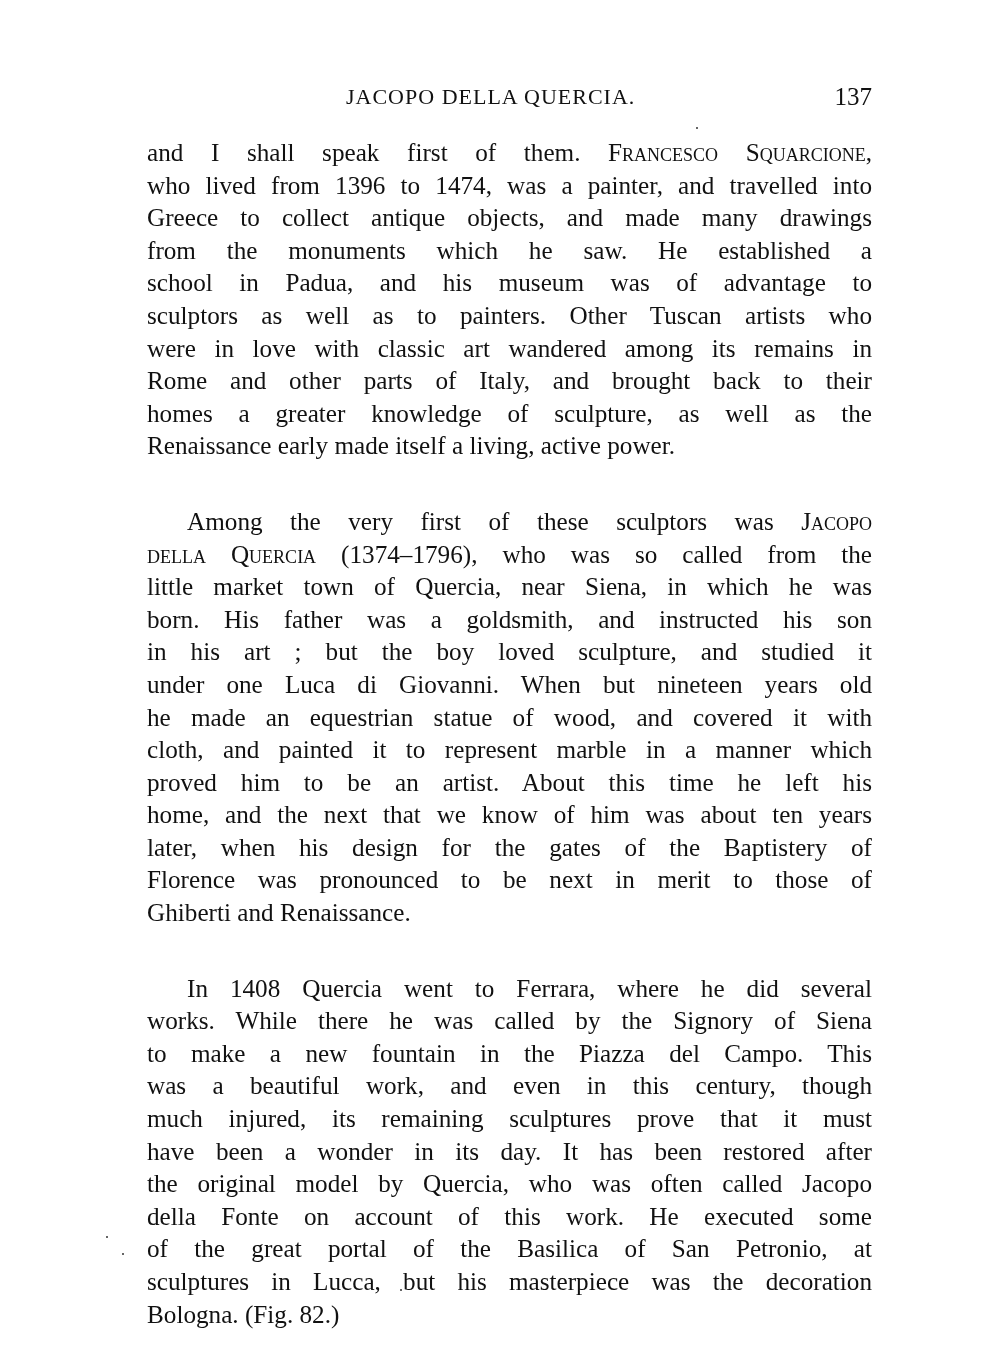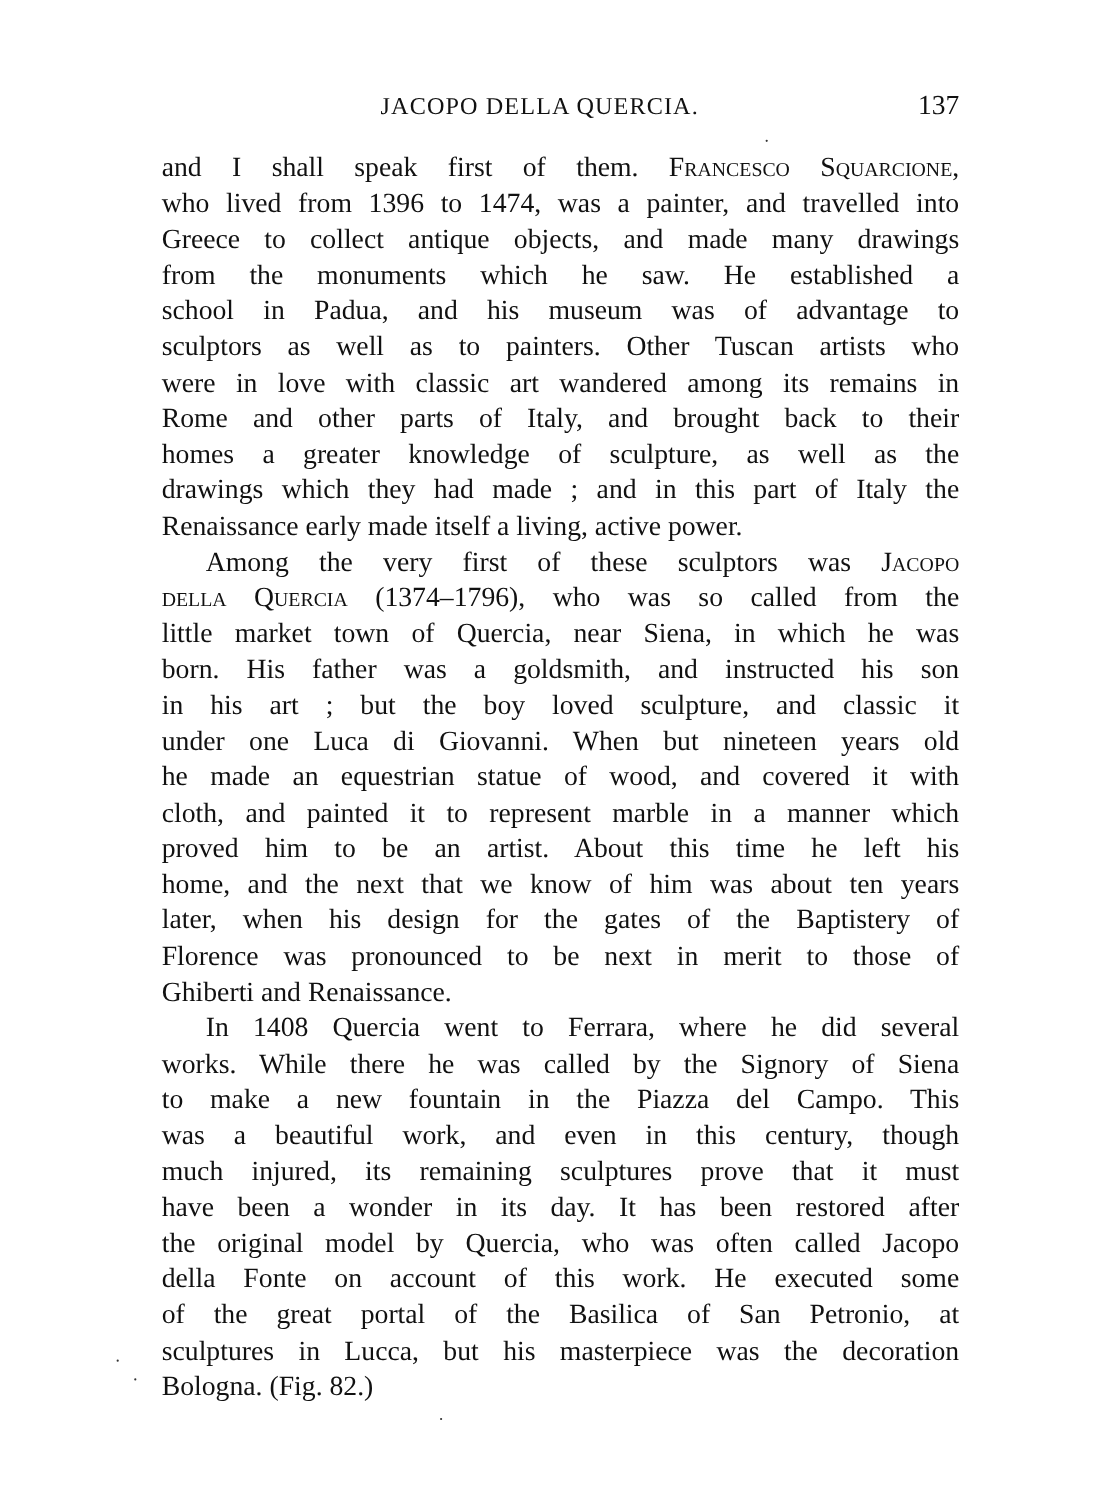--- a/index.html
+++ b/index.html
@@ -58,20 +58,21 @@
       white-space: nowrap;
       text-align: justify;
       text-align-last: justify;
     }
     .line.last {
       text-align: right;
       text-align-last: left;
     }
     .line.indent {
       padding-left: 40px;
+      margin-top: 43px;
     }
     .sc {
       font-variant: small-caps;
     }
     .speck {
       position: absolute;
       width: 2px;
       height: 2px;
       background: #333;
       border-radius: 1px;
@@ -94,34 +95,33 @@
         <span>and I shall speak first of them. </span><span class="sc">Francesco Squarcione</span><span>,</span>
       </span>
       <span class="line">who lived from 1396 to 1474, was a painter, and travelled into</span>
       <span class="line">Greece to collect antique objects, and made many drawings</span>
       <span class="line">from the monuments which he saw. He established a</span>
       <span class="line">school in Padua, and his museum was of advantage to</span>
       <span class="line">sculptors as well as to painters. Other Tuscan artists who</span>
       <span class="line">were in love with classic art wandered among its remains in</span>
       <span class="line">Rome and other parts of Italy, and brought back to their</span>
       <span class="line">homes a greater knowledge of sculpture, as well as the</span>
-      <span class="line">drawings which they had made ; and in this part of Italy the</span>
       <span class="line last">Renaissance early made itself a living, active power.</span>
     </div>
 
     <div>
       <span class="line indent">
         <span>Among the very first of these sculptors was </span><span class="sc">Jacopo</span>
       </span>
       <span class="line">
         <span class="sc">della Quercia</span><span> (1374–1796), who was so called from the</span>
       </span>
       <span class="line">little market town of Quercia, near Siena, in which he was</span>
       <span class="line">born. His father was a goldsmith, and instructed his son</span>
-      <span class="line">in his art ; but the boy loved sculpture, and classic it</span>
+      <span class="line">in his art ; but the boy loved sculpture, and studied it</span>
       <span class="line">under one Luca di Giovanni. When but nineteen years old</span>
       <span class="line">he made an equestrian statue of wood, and covered it with</span>
       <span class="line">cloth, and painted it to represent marble in a manner which</span>
       <span class="line">proved him to be an artist. About this time he left his</span>
       <span class="line">home, and the next that we know of him was about ten years</span>
       <span class="line">later, when his design for the gates of the Baptistery of</span>
       <span class="line">Florence was pronounced to be next in merit to those of</span>
       <span class="line last">Ghiberti and Renaissance.</span>
     </div>
 

